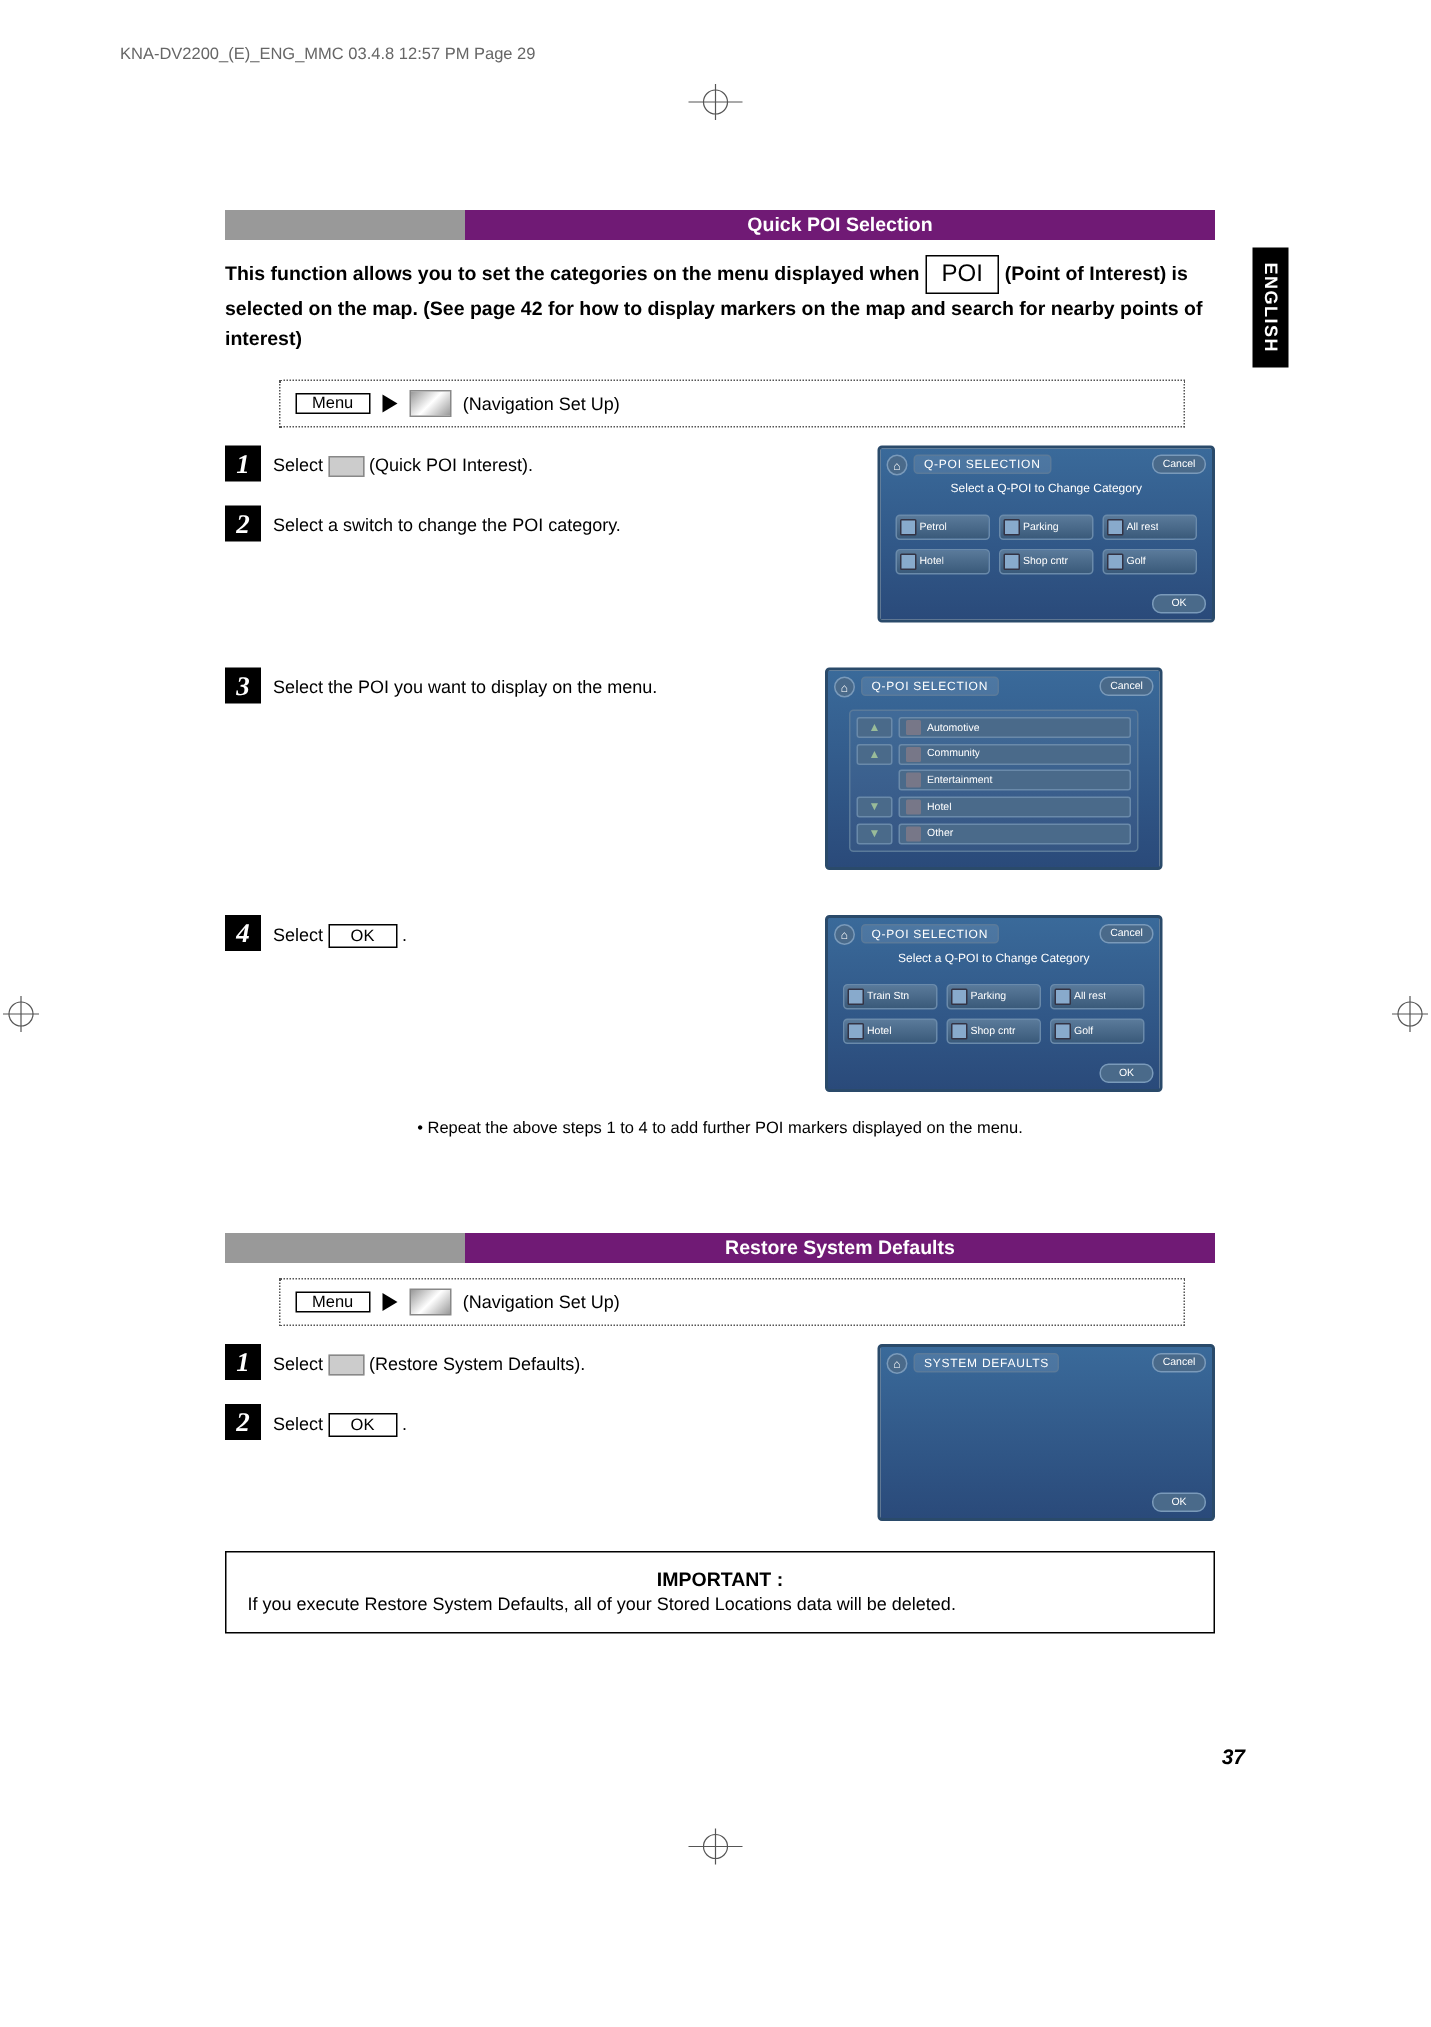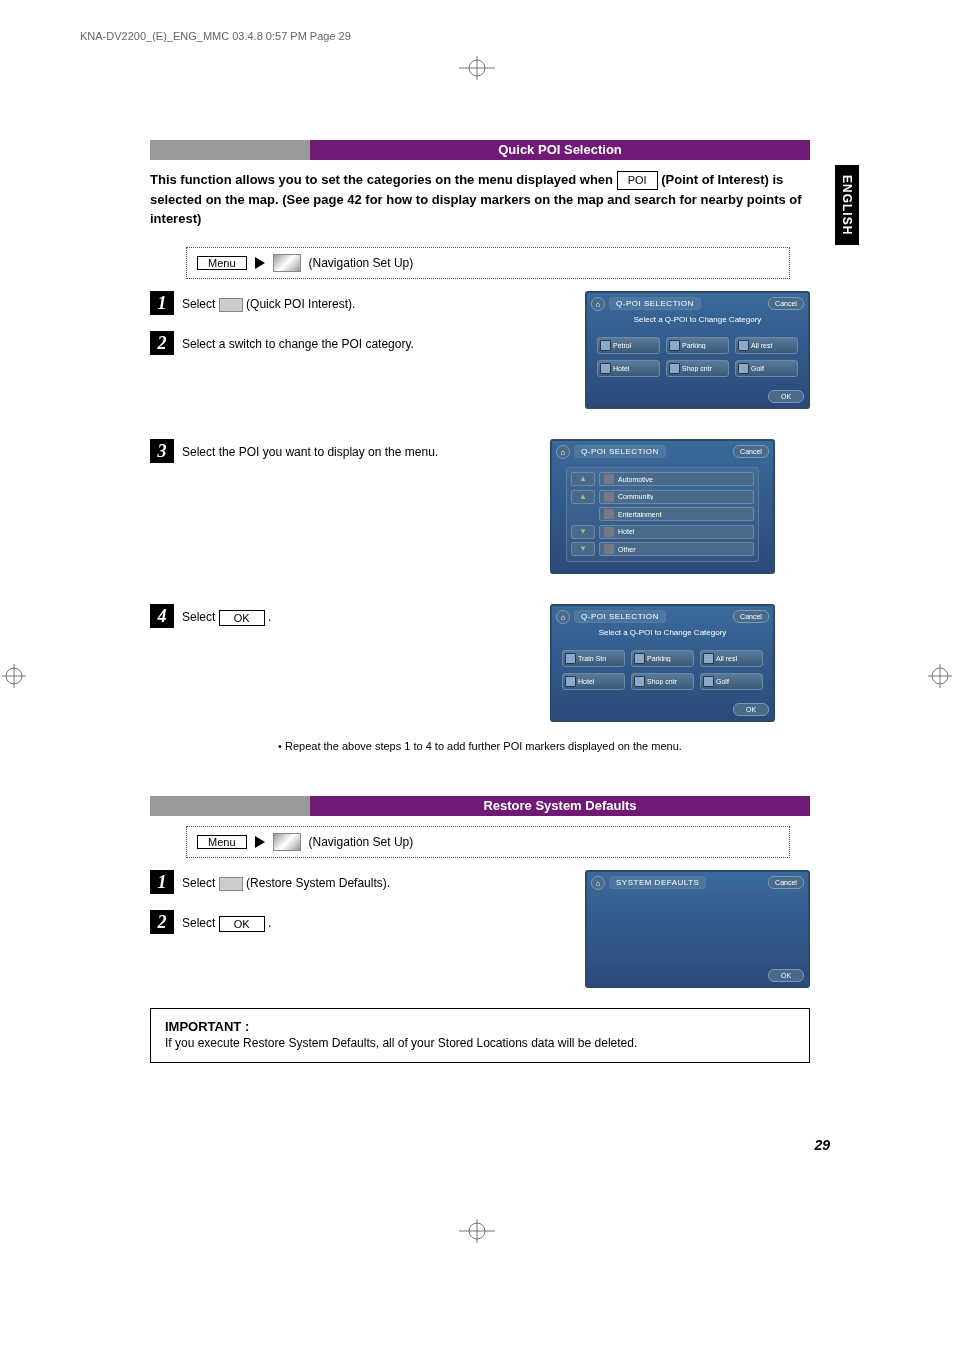--- a/index.html
+++ b/index.html
@@ -93,21 +93,21 @@
     font-size: 13px;
     font-weight: bold;
     line-height: 1.5;
     margin-bottom: 18px;
   }
   .intro .poi-box {
     display: inline-block;
     border: 1px solid #000;
     padding: 0 10px;
     font-weight: normal;
-    font-size: 11px;
+    font-size: 16px;
     background: #fff;
     vertical-align: middle;
   }
   .menu-path {
     border: 1px dotted #555;
     padding: 6px 10px;
     margin: 0 20px 12px 36px;
     display: flex;
     align-items: center;
     gap: 8px;
@@ -321,58 +321,58 @@
     align-items: center;
     padding: 0 4px;
     gap: 4px;
   }
   .list-item .ib.full { flex: 1; }
   .list-item .ib .sq { width: 10px; height: 10px; background: #778; border-radius: 1px; }
   .list-item .ib .t { font-size: 7px; white-space: nowrap; overflow: hidden; }
   .note {
     font-size: 11px;
     text-align: center;
-    margin: 18px 0 44px 0;
+    margin: 18px 0 64px 0;
   }
   .sys-msg {
     position: absolute;
     top: 48px;
     left: 14px;
     right: 14px;
     font-size: 8px;
     line-height: 1.4;
     color: #cde;
   }
   .important-box {
     border: 1px solid #000;
     padding: 10px 14px;
     margin-top: 20px;
   }
-  .important-box .imp-title { font-weight: bold; font-size: 13px; }
+  .important-box .imp-title { font-weight: bold; font-size: 13px; text-align: center; }
   .important-box .imp-text { font-size: 12px; line-height: 1.5; }
   .play-arrow {
     width: 0;
     height: 0;
     border-top: 6px solid transparent;
     border-bottom: 6px solid transparent;
     border-left: 10px solid #000;
   }
   .page-num {
     position: absolute;
     bottom: -90px;
     right: -20px;
     font-style: italic;
     font-weight: bold;
     font-size: 14px;
   }
 </style>
 </head>
 <body>
 
-<div class="header-line">KNA-DV2200_(E)_ENG_MMC  03.4.8  0:57 PM  Page 29</div>
+<div class="header-line">KNA-DV2200_(E)_ENG_MMC  03.4.8  12:57 PM  Page 29</div>
 
 <svg class="reg-top" viewBox="0 0 954 28">
   <line x1="459" y1="14" x2="495" y2="14" stroke="#555" stroke-width="0.8"></line>
   <line x1="477" y1="2" x2="477" y2="26" stroke="#555" stroke-width="0.8"></line>
   <circle cx="477" cy="14" r="8" fill="none" stroke="#555" stroke-width="0.8"></circle>
 </svg>
 <svg class="reg-bottom" viewBox="0 0 954 28">
   <line x1="459" y1="14" x2="495" y2="14" stroke="#555" stroke-width="0.8"></line>
   <line x1="477" y1="2" x2="477" y2="26" stroke="#555" stroke-width="0.8"></line>
   <circle cx="477" cy="14" r="8" fill="none" stroke="#555" stroke-width="0.8"></circle>
@@ -607,14 +607,14 @@
       <div class="screen-cancel">Cancel</div>
       <div class="screen-ok">OK</div>
     </div>
   </div>
 
   <div class="important-box">
     <div class="imp-title">IMPORTANT :</div>
     <div class="imp-text">If you execute Restore System Defaults, all of your Stored Locations data will be deleted.</div>
   </div>
 
-  <div class="page-num">29</div>
+  <div class="page-num">37</div>
 </div>
 
 </body></html>

